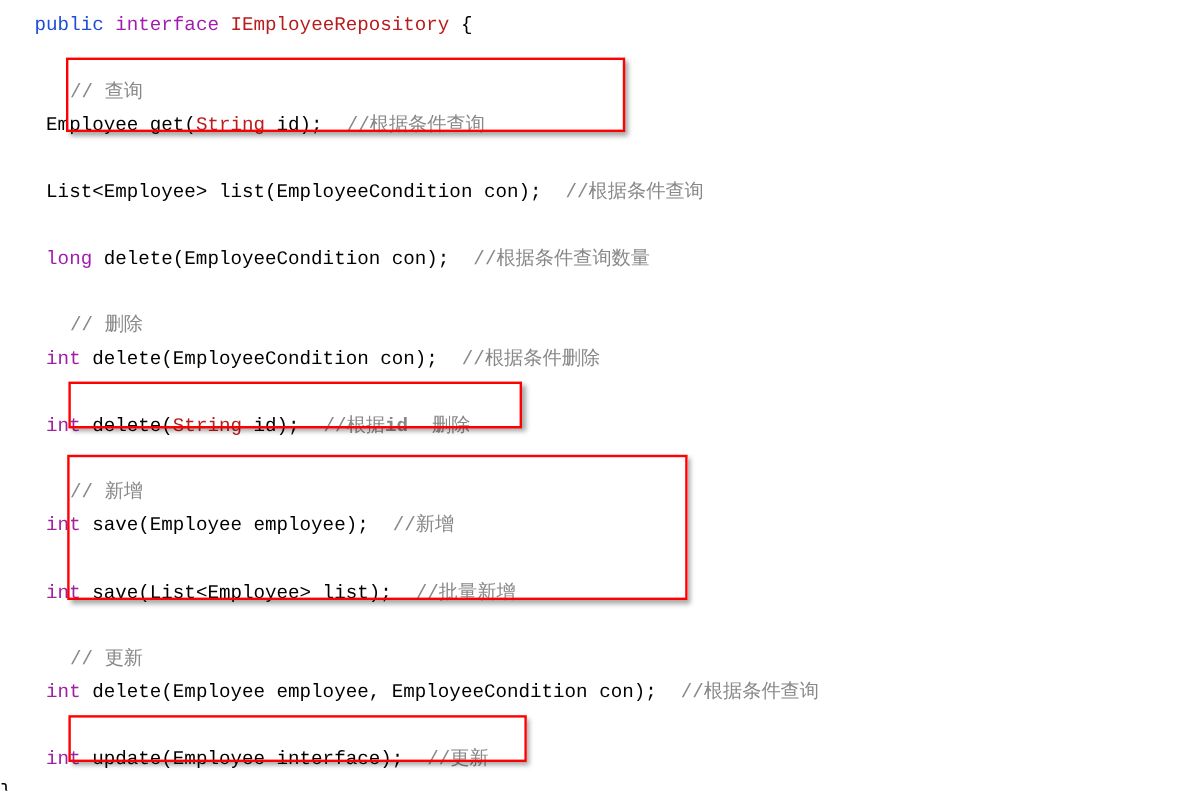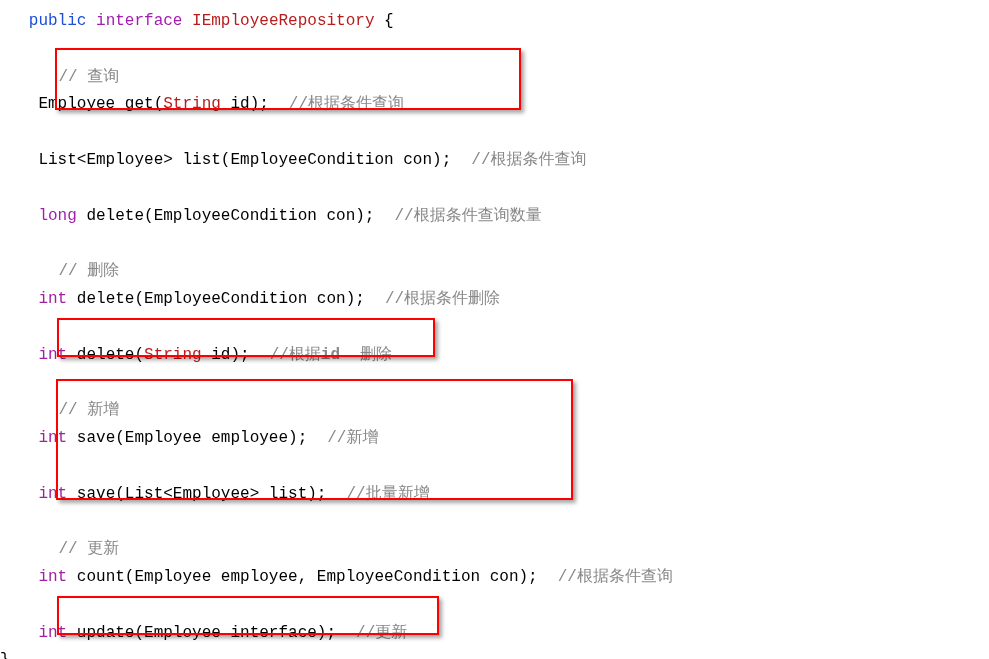--- a/index.html
+++ b/index.html
@@ -52,21 +52,21 @@
 <span class="plain">    </span><span class="kw-int">int</span><span class="plain"> delete(EmployeeCondition con);</span><span class="comment">//根据条件删除</span>
 
 <span class="plain">    </span><span class="kw-int">int</span><span class="plain"> delete(</span><span class="type">String</span><span class="plain"> id);</span><span class="comment">//根据</span><span class="comment-bold">id</span><span class="comment">删除</span>
 
 <span class="plain">    </span><span class="comment">// 新增</span>
 <span class="plain">    </span><span class="kw-int">int</span><span class="plain"> save(Employee employee);</span><span class="comment">//新增</span>
 
 <span class="plain">    </span><span class="kw-int">int</span><span class="plain"> save(List&lt;Employee&gt; list);</span><span class="comment">//批量新增</span>
 
 <span class="plain">    </span><span class="comment">// 更新</span>
-<span class="plain">    </span><span class="kw-int">int</span><span class="plain"> count(Employee employee, EmployeeCondition con);</span><span class="comment">//根据条件查询</span>
+<span class="plain">    </span><span class="kw-int">int</span><span class="plain"> delete(Employee employee, EmployeeCondition con);</span><span class="comment">//根据条件查询</span>
 
 <span class="plain">    </span><span class="kw-int">int</span><span class="plain"> update(Employee interface);</span><span class="comment">//更新</span>
 <span class="plain">}</span></pre>
 
 <div class="highlight-box" style="top:48px;left:55px;width:462px;height:58px"></div>
 <div class="highlight-box" style="top:318px;left:57px;width:374px;height:35px"></div>
 <div class="highlight-box" style="top:379px;left:56px;width:513px;height:117px"></div>
 <div class="highlight-box" style="top:596px;left:57px;width:378px;height:35px"></div>
 
 </body></html>

